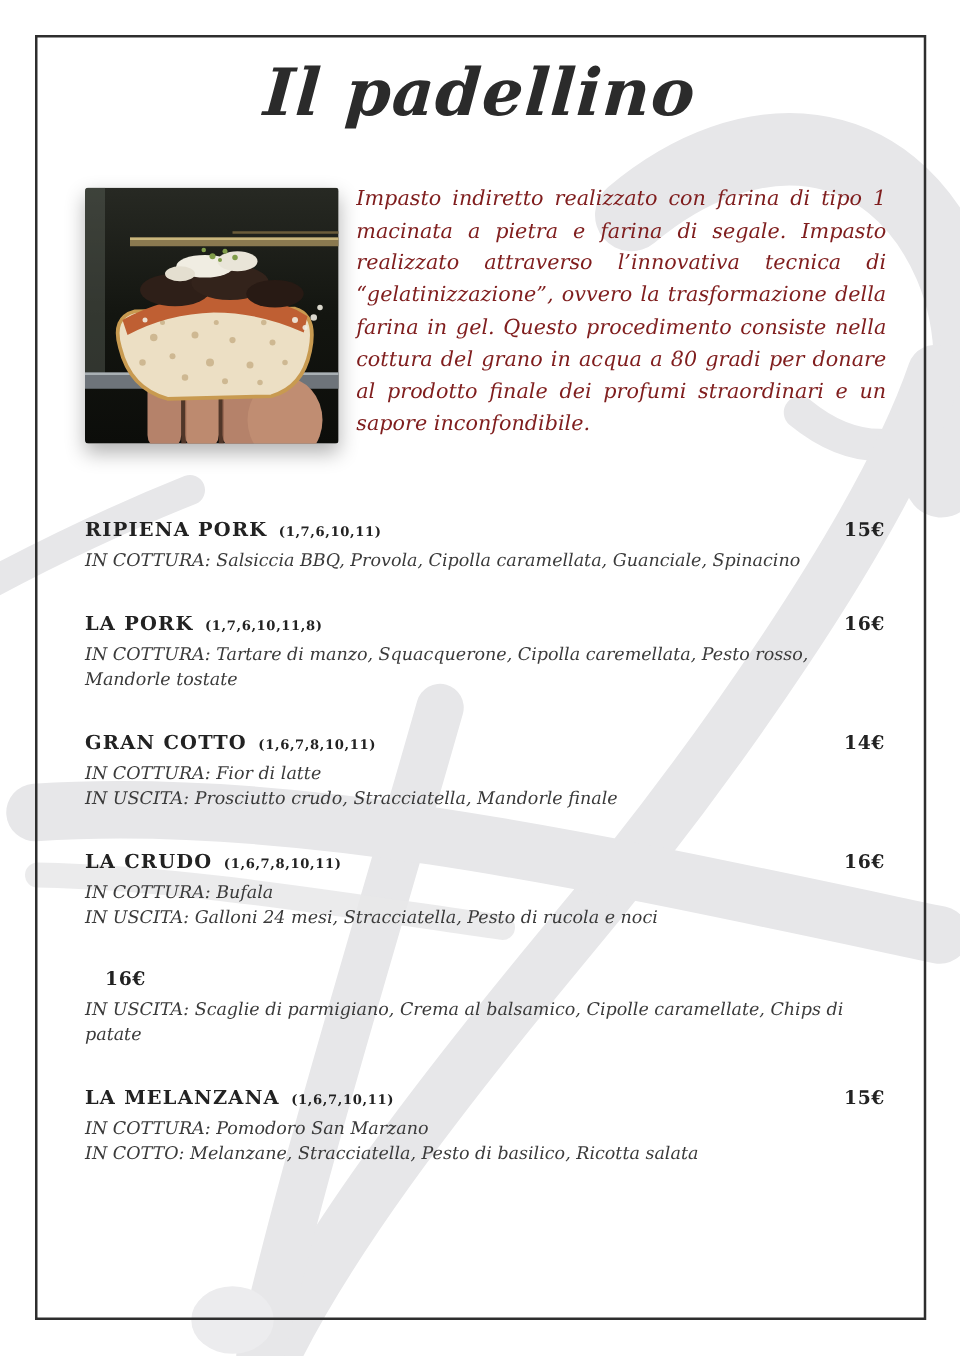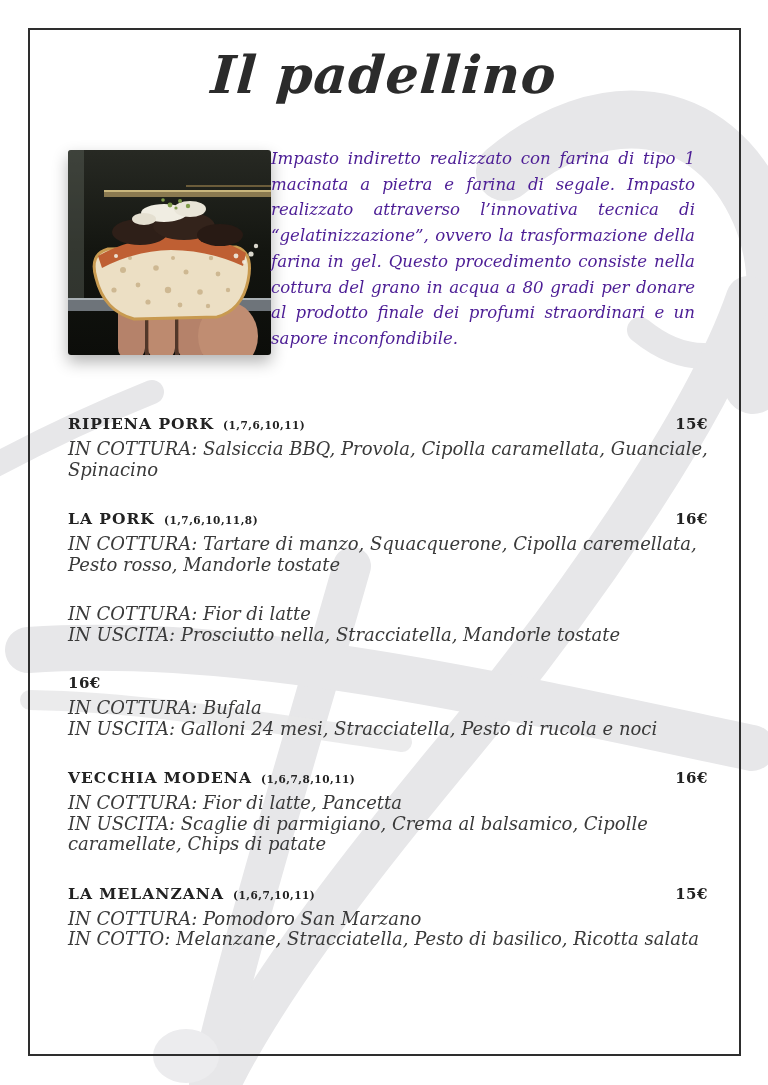--- a/index.html
+++ b/index.html
@@ -11,31 +11,31 @@
   .content{position:absolute;left:0;top:0;width:768px;height:1085px;z-index:3;}
 
   .title{position:absolute;left:0;top:44px;width:768px;text-align:center;
         font-style:italic;font-weight:bold;font-size:52px;letter-spacing:1px;
         color:#2b2b2b;transform:skewX(-4deg);}
 
   .photo{position:absolute;left:68px;top:150px;width:203px;height:205px;
         box-shadow:0 7px 16px rgba(0,0,0,.30);border-radius:3px;overflow:hidden;}
   .photo svg{display:block;}
 
-  .intro{position:absolute;left:271px;top:146px;width:424px;
+  .intro{position:absolute;left:285px;top:146px;width:424px;
         font-style:italic;font-size:16.6px;line-height:25.7px;
-        text-align:justify;color:#4c1d95;}
+        text-align:justify;color:#7f1d1d;}
 
   .menu{position:absolute;left:68px;top:414px;width:640px;}
   .item{margin-bottom:29px;}
   .item-head{display:flex;justify-content:space-between;align-items:baseline;margin-bottom:6px;}
   .item-name{font-weight:bold;font-size:15.5px;letter-spacing:1px;color:#222;}
   .item-allergens{font-weight:bold;font-size:10.5px;color:#222;margin-left:4px;letter-spacing:.5px;}
-  .item-price{font-weight:bold;font-size:15px;color:#222;letter-spacing:.5px;}
-  .item-desc{font-style:italic;font-size:18px;line-height:20.5px;color:#3a3a3a;}
+  .item-price{font-weight:bold;font-size:15px;color:#222;letter-spacing:.5px;margin-left:16px;}
+  .item-desc{font-style:italic;font-size:14px;line-height:20.5px;color:#3a3a3a;}
 </style>
 </head>
 <body>
 
 <div class="page">
 
   <svg class="wm" viewBox="0 0 768 1085">
     <g stroke="#e7e7e9" fill="none" stroke-linecap="round">
       <path d="M 505 172 C 600 92 712 102 760 212 C 784 268 780 332 753 385" stroke-width="58"></path>
       <path d="M 640 330 C 662 348 684 356 704 356" stroke-width="26"></path>
@@ -148,41 +148,47 @@
           <div class="item-title">
             <span class="item-name">LA PORK</span>
             <span class="item-allergens">(1,7,6,10,11,8)</span>
           </div>
           <span class="item-price">16€</span>
         </div>
         <div class="item-desc">IN COTTURA: Tartare di manzo, Squacquerone, Cipolla caremellata, Pesto rosso, Mandorle tostate</div>
       </div>
 
       <div class="item">
+        <div class="item-head">
+          <div class="item-title">
+            <span class="item-name">GRAN COTTO</span>
+            <span class="item-allergens">(1,6,7,8,10,11)</span>
+          </div>
+          <span class="item-price">14€</span>
+        </div>
         <div class="item-desc">IN COTTURA: Fior di latte</div>
-        <div class="item-desc">IN USCITA: Prosciutto nella, Stracciatella, Mandorle tostate</div>
-      </div>
-
-      <div class="item">
-        <div class="item-head">
+        <div class="item-desc">IN USCITA: Prosciutto crudo, Stracciatella, Mandorle finale</div>
+      </div>
+
+      <div class="item">
+        <div class="item-head">
+          <div class="item-title">
+            <span class="item-name">LA CRUDO</span>
+            <span class="item-allergens">(1,6,7,8,10,11)</span>
+          </div>
           <span class="item-price">16€</span>
         </div>
         <div class="item-desc">IN COTTURA: Bufala</div>
         <div class="item-desc">IN USCITA: Galloni 24 mesi, Stracciatella, Pesto di rucola e noci</div>
       </div>
 
       <div class="item">
         <div class="item-head">
-          <div class="item-title">
-            <span class="item-name">VECCHIA MODENA</span>
-            <span class="item-allergens">(1,6,7,8,10,11)</span>
-          </div>
           <span class="item-price">16€</span>
         </div>
-        <div class="item-desc">IN COTTURA: Fior di latte, Pancetta</div>
         <div class="item-desc">IN USCITA: Scaglie di parmigiano, Crema al balsamico, Cipolle caramellate, Chips di patate</div>
       </div>
 
       <div class="item">
         <div class="item-head">
           <div class="item-title">
             <span class="item-name">LA MELANZANA</span>
             <span class="item-allergens">(1,6,7,10,11)</span>
           </div>
           <span class="item-price">15€</span>

